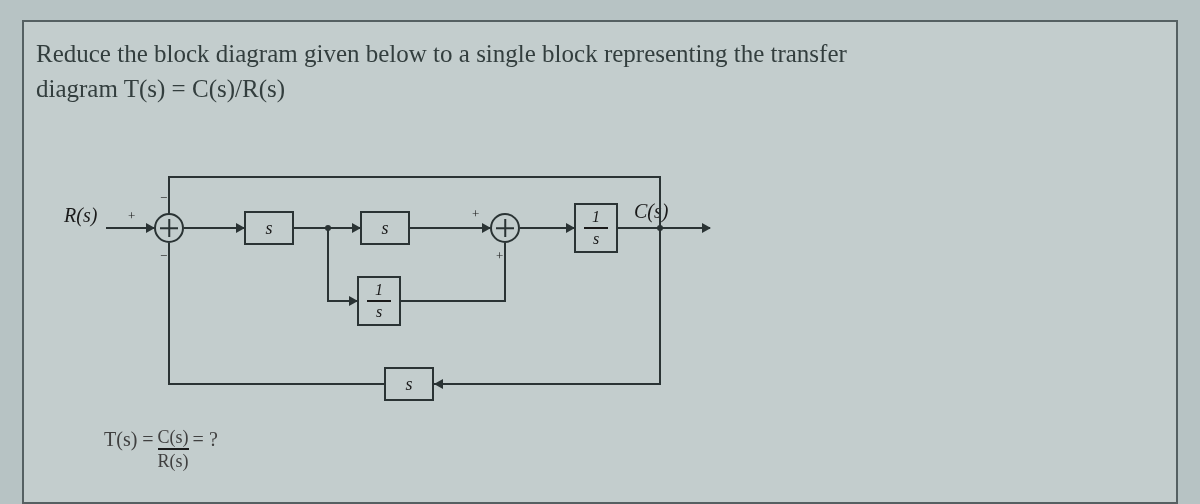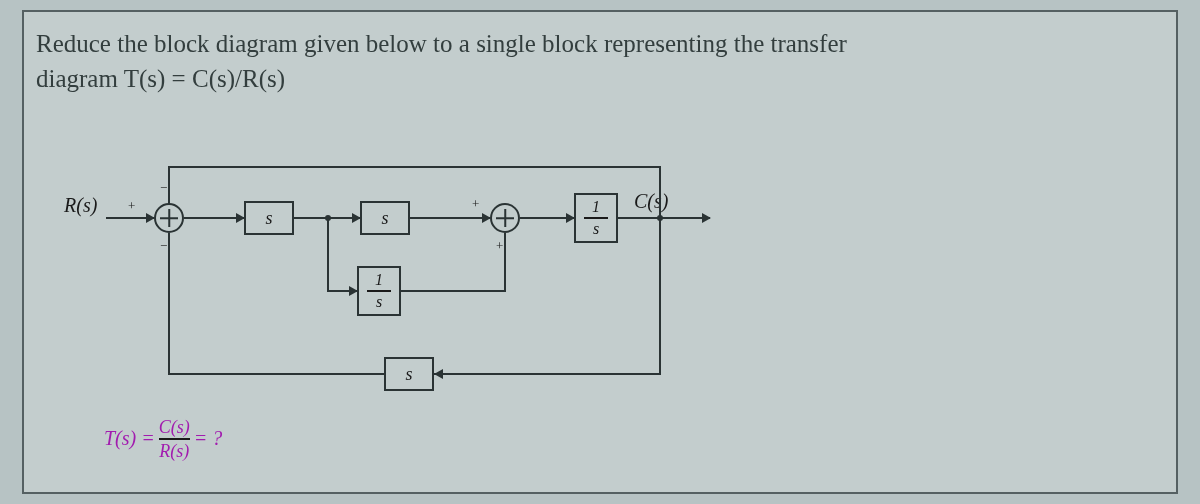--- a/index.html
+++ b/index.html
@@ -8,21 +8,21 @@
     padding: 0;
     width: 1200px;
     height: 504px;
     background: #b7c3c4;
     font-family: Georgia, 'Times New Roman', serif;
     position: relative;
   }
   .outer-frame {
     position: absolute;
     left: 22px;
-    top: 10px;
+    top: 20px;
     width: 1156px;
     height: 484px;
     border: 2px solid #556062;
     background: #c3cdcd;
   }
   .prompt {
     position: absolute;
     left: 12px;
     top: 14px;
     width: 1120px;
@@ -97,25 +97,24 @@
     font-style: normal;
   }
   .sig-label {
     position: absolute;
     font-style: italic;
     font-size: 20px;
     color: #1a1a1a;
   }
   .eq-line {
     position: absolute;
-    font-style: italic;
     font-size: 20px;
-    color: #a21caf;
+    color: #404040;
     display: flex;
-    align-items: center;
+    align-items: flex-start;
   }
   .inline-frac {
     display: inline-flex;
     flex-direction: column;
     align-items: center;
     line-height: 1;
     margin: 0 4px;
     font-size: 18px;
   }
   .inline-frac .bar {

